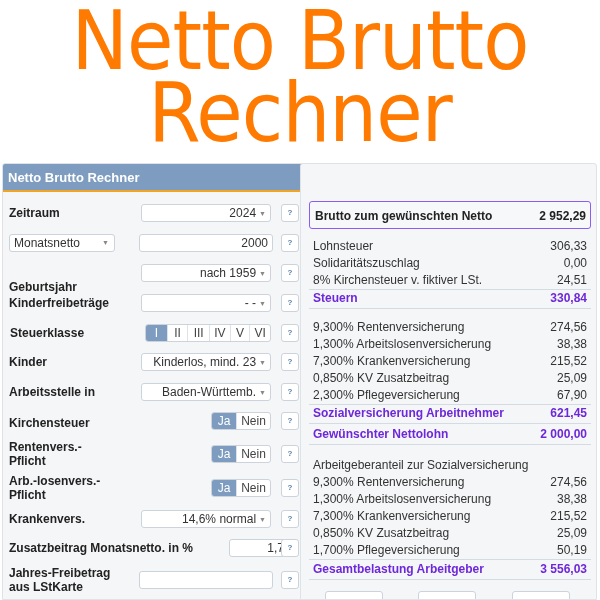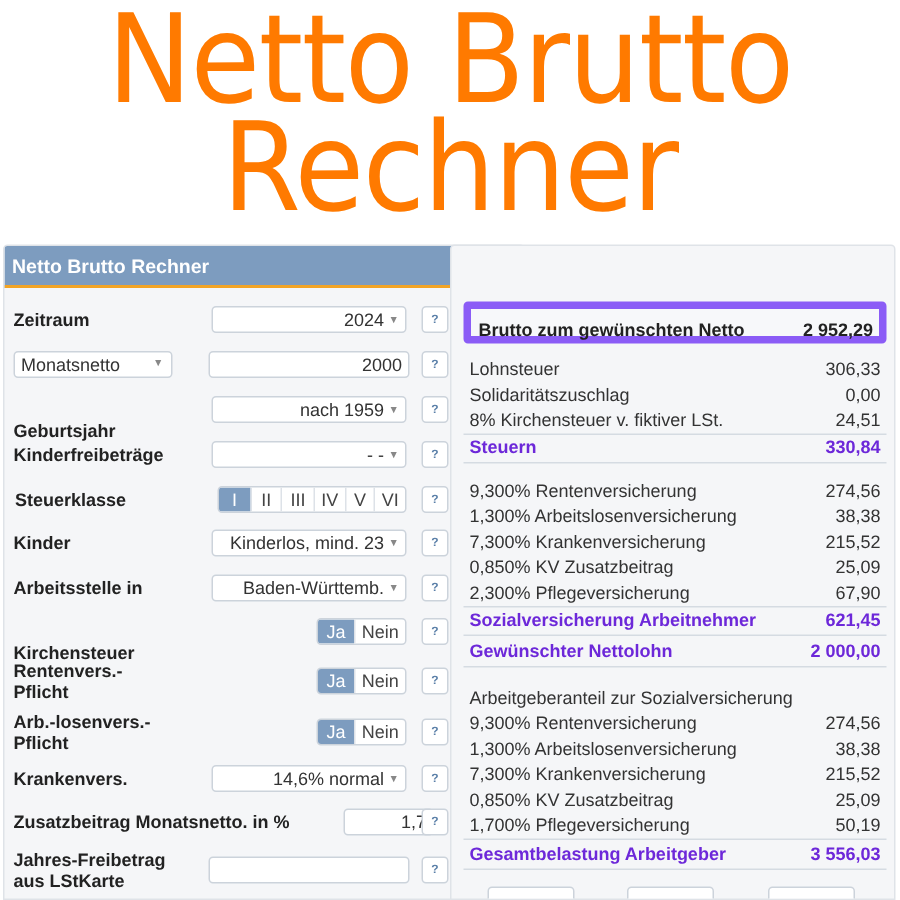--- a/index.html
+++ b/index.html
@@ -27,21 +27,21 @@
   .seg { position: absolute; display: flex; height: 18px; border: 1px solid #ccd3db; border-radius: 3px; overflow: hidden; background: #fff; }
   .seg span { display: block; font-size: 12px; line-height: 16px; text-align: center; color: #444; border-left: 1px solid #dde2e8; }
   .seg span:first-child { border-left: none; }
   .seg span.on { background: #7d9cbf; color: #fff; }
 
   .rrow { position: absolute; left: 8px; width: 282px; font-size: 12px; line-height: 17px; }
   .rrow .k { position: absolute; left: 4px; color: #333; text-align: center; }
   .rrow .v { position: absolute; right: 4px; color: #333; }
   .rrow.b .k, .rrow.b .v { font-weight: bold; color: #6d28d9; }
   .hr { position: absolute; left: 8px; width: 282px; border-top: 1px solid #d5dbe2; }
-  .topbox { position: absolute; left: 8px; top: 37px; width: 282px; height: 28px; border: 5px solid #8b5cf6; border-radius: 3px; background: #f7f8fa; padding-left: 12px; }
+  .topbox { position: absolute; left: 8px; top: 37px; width: 282px; height: 28px; border: 1px solid #8b5cf6; border-radius: 3px; background: #f7f8fa; padding-left: 12px; }
   .topbox .k { position: absolute; left: 5px; top: 7px; font-weight: bold; font-size: 12px; }
   .topbox .v { position: absolute; right: 4px; top: 7px; font-weight: bold; font-size: 12px; }
   .btm { position: absolute; top: 427px; width: 58px; height: 14px; border: 1px solid #ccd3db; background: #fff; border-radius: 3px; }
 </style>
 </head>
 <body>
 
 <div class="hero">
   <div class="l1">Netto Brutto</div>
   <div class="l2">Rechner</div>
@@ -93,21 +93,21 @@
     <div class="q">?</div>
   </div>
 
   <div class="row" style="top:219px">
     <span class="lbl" style="top:2px">Arbeitsstelle in</span>
     <div class="sel" style="left:134px;width:130px"><span>Baden-Württemb.</span><span class="caret">▼</span></div>
     <div class="q">?</div>
   </div>
 
   <div class="row" style="top:248px">
-    <span class="lbl" style="top:16px">Kirchensteuer</span>
+    <span class="lbl" style="top:4px">Kirchensteuer</span>
     <div class="seg" style="left:204px;width:60px">
       <span class="on" style="width:24px">Ja</span>
       <span style="width:34px">Nein</span>
     </div>
     <div class="q">?</div>
   </div>
 
   <div class="row" style="top:276px">
     <span class="lbl" style="top:0"><span>Rentenvers.-</span><br><span>Pflicht</span></span>
     <div class="seg" style="left:204px;top:5px;width:60px">

